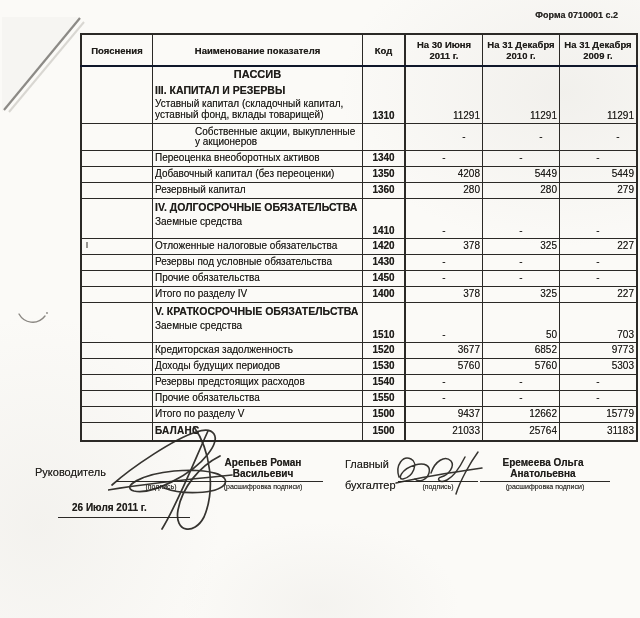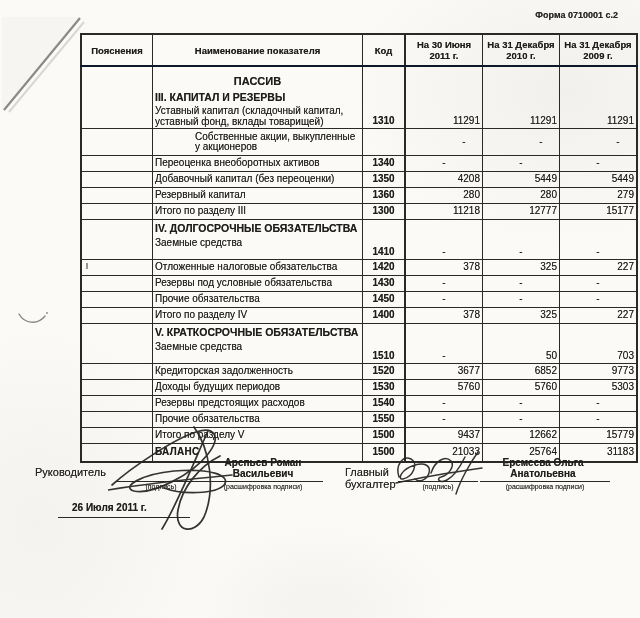--- a/index.html
+++ b/index.html
@@ -79,21 +79,21 @@
       <th class="c-name">Наименование показателя</th>
       <th class="c-code">Код</th>
       <th class="c-val">На 30 Июня 2011 г.</th>
       <th class="c-val">На 31 Декабря 2010 г.</th>
       <th class="c-val">На 31 Декабря 2009 г.</th>
     </tr>
   </thead>
   <tbody>
     <tr class="rh-big">
       <td class="c-expl"></td>
-      <td class="c-name" style="vertical-align:top;padding-top:7px">
+      <td class="c-name" style="vertical-align:top;padding-top:0">
         <div class="passiv">ПАССИВ</div>
         <div class="sec">III. КАПИТАЛ И РЕЗЕРВЫ</div>
         <div>Уставный капитал (складочный капитал, уставный фонд, вклады товарищей)</div>
       </td>
       <td class="c-code v-top">1310</td>
       <td class="c-val v-top">11291</td>
       <td class="c-val v-top">11291</td>
       <td class="c-val v-top">11291</td>
     </tr>
     <tr class="rh-2l">
@@ -121,28 +121,20 @@
       <td class="c-val">5449</td>
     </tr>
     <tr class="rh-1l">
       <td class="c-expl"></td>
       <td class="c-name">Резервный капитал</td>
       <td class="c-code">1360</td>
       <td class="c-val">280</td>
       <td class="c-val">280</td>
       <td class="c-val">279</td>
     </tr>
-    <tr class="rh-1l">
-      <td class="c-expl"></td>
-      <td class="c-name">Итого по разделу III</td>
-      <td class="c-code">1300</td>
-      <td class="c-val">11218</td>
-      <td class="c-val">12777</td>
-      <td class="c-val">15177</td>
-    </tr>
     <tr class="rh-sec">
       <td class="c-expl"></td>
       <td class="c-name" style="vertical-align:top;padding-top:2px">
         <div class="sec">IV. ДОЛГОСРОЧНЫЕ ОБЯЗАТЕЛЬСТВА</div>
         <div>Заемные средства</div>
       </td>
       <td class="c-code v-top">1410</td>
       <td class="c-val v-top dash">-</td>
       <td class="c-val v-top dash">-</td>
       <td class="c-val v-top dash">-</td>
@@ -253,21 +245,21 @@
 <div class="sig-area ink">
   <span class="lbl" style="left:35px; top:466px;">Руководитель</span>
 
   <div class="uline" style="left:116px; top:481px; width:90px;"></div>
   <span class="cap" style="left:116px; top:483px; width:90px;">(подпись)</span>
 
   <span class="nm" style="left:206px; top:457px; width:114px;">Арепьев Роман Васильевич</span>
   <div class="uline" style="left:203px; top:481px; width:120px;"></div>
   <span class="cap" style="left:203px; top:483px; width:120px;">(расшифровка подписи)</span>
 
-  <span class="lbl" style="left:345px; top:466px; width:66px; line-height:12px;">Главный бухгалтер</span>
+  <span class="lbl" style="left:345px; top:454px; width:66px; line-height:21px;">Главный бухгалтер</span>
 
   <div class="uline" style="left:398px; top:481px; width:80px;"></div>
   <span class="cap" style="left:398px; top:483px; width:80px;">(подпись)</span>
 
   <span class="nm" style="left:487px; top:457px; width:112px;">Еремеева Ольга Анатольевна</span>
   <div class="uline" style="left:480px; top:481px; width:130px;"></div>
   <span class="cap" style="left:480px; top:483px; width:130px;">(расшифровка подписи)</span>
 
   <span class="date-txt" style="left:72px; top:502px;">26 Июля 2011 г.</span>
   <div class="uline" style="left:58px; top:517px; width:132px;"></div>

